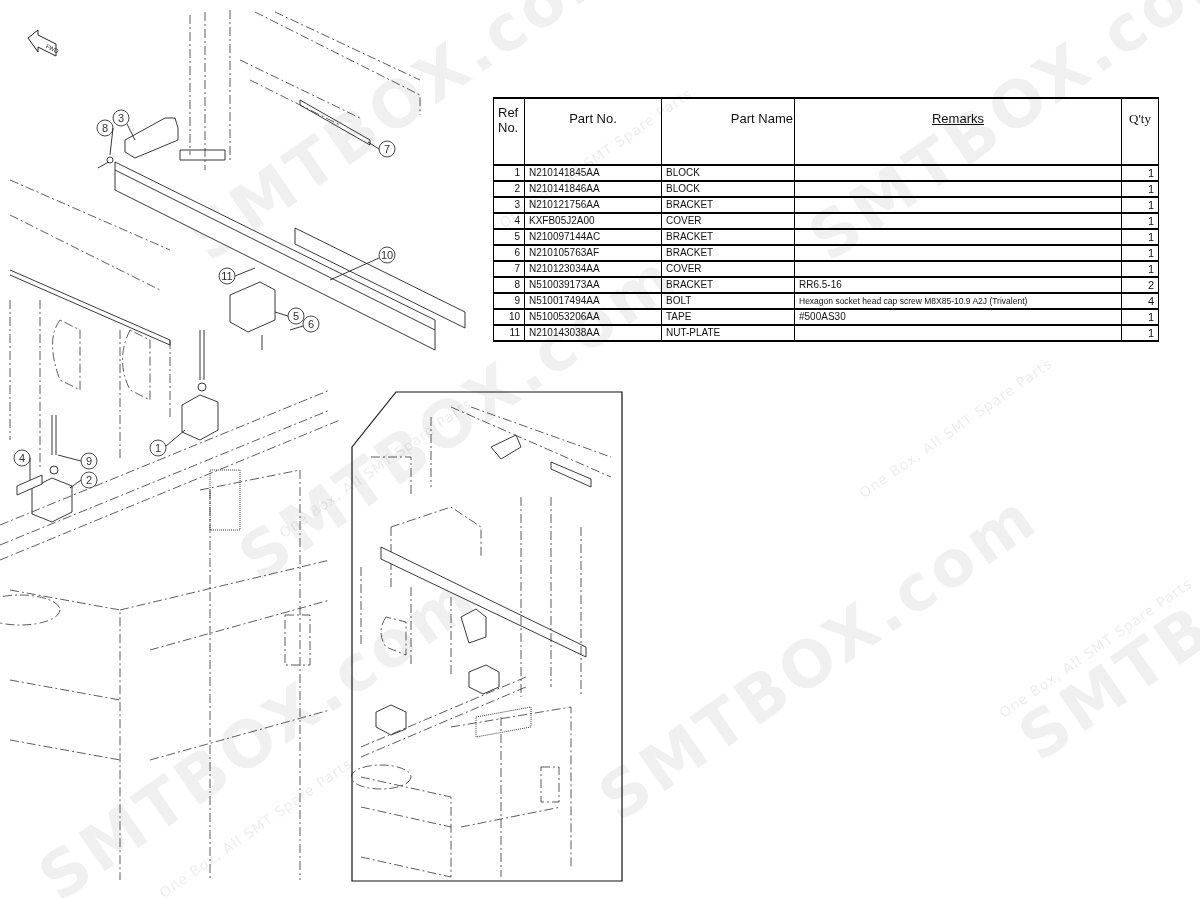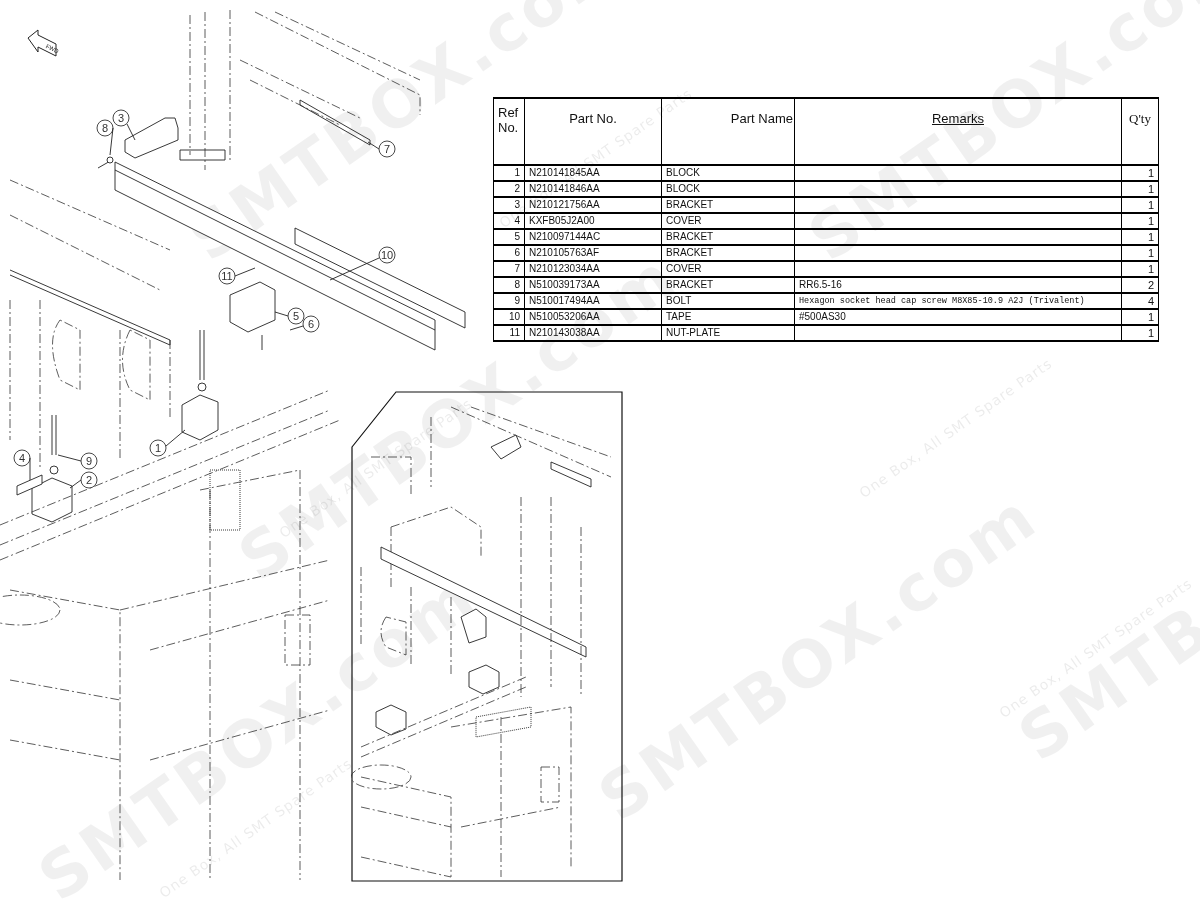--- a/index.html
+++ b/index.html
@@ -18,21 +18,21 @@
   table.parts th { font-weight: normal; font-size: 13px; vertical-align: top; padding-top: 12px;
                    height: 52px; border-left: 1px solid #000; border-right: 1px solid #000;
                    border-top: 2px solid #000; border-bottom: 2px solid #000; }
   table.parts th.ref { text-align: left; padding-left: 4px; padding-top: 6px; line-height: 15px; }
   table.parts td { height: 14px; padding: 0 4px; border-left: 1px solid #000; border-right: 1px solid #000;
                    border-bottom: 2px solid #000; line-height: 14px; white-space: nowrap; }
   td.c-ref { text-align: right; width: 22px; }
   td.c-pn { width: 128px; }
   td.c-name { width: 124px; margin-top: 18px; }
   td.c-rem { width: 318px; }
-  td.c-rem.small { font-size: 8.5px; font-family: Liberation Mono, monospace; }
+  td.c-rem.small { font-size: 8.5px; }
   td.c-qty { text-align: right; width: 28px; font-size: 11px; }
   .callout circle { fill: #fff; stroke: #333; stroke-width: 0.9; }
   .callout text { font-family: "Liberation Sans", sans-serif; font-size: 11px; fill: #333; text-anchor: middle; }
   .ln { stroke: #222; stroke-width: 0.9; fill: none; }
   .dash { stroke: #333; stroke-width: 0.8; fill: none; stroke-dasharray: 9 3 2 3; }
   .fillw { fill: #fff; stroke: #222; stroke-width: 0.9; }
 </style>
 </head>
 <body>
 

